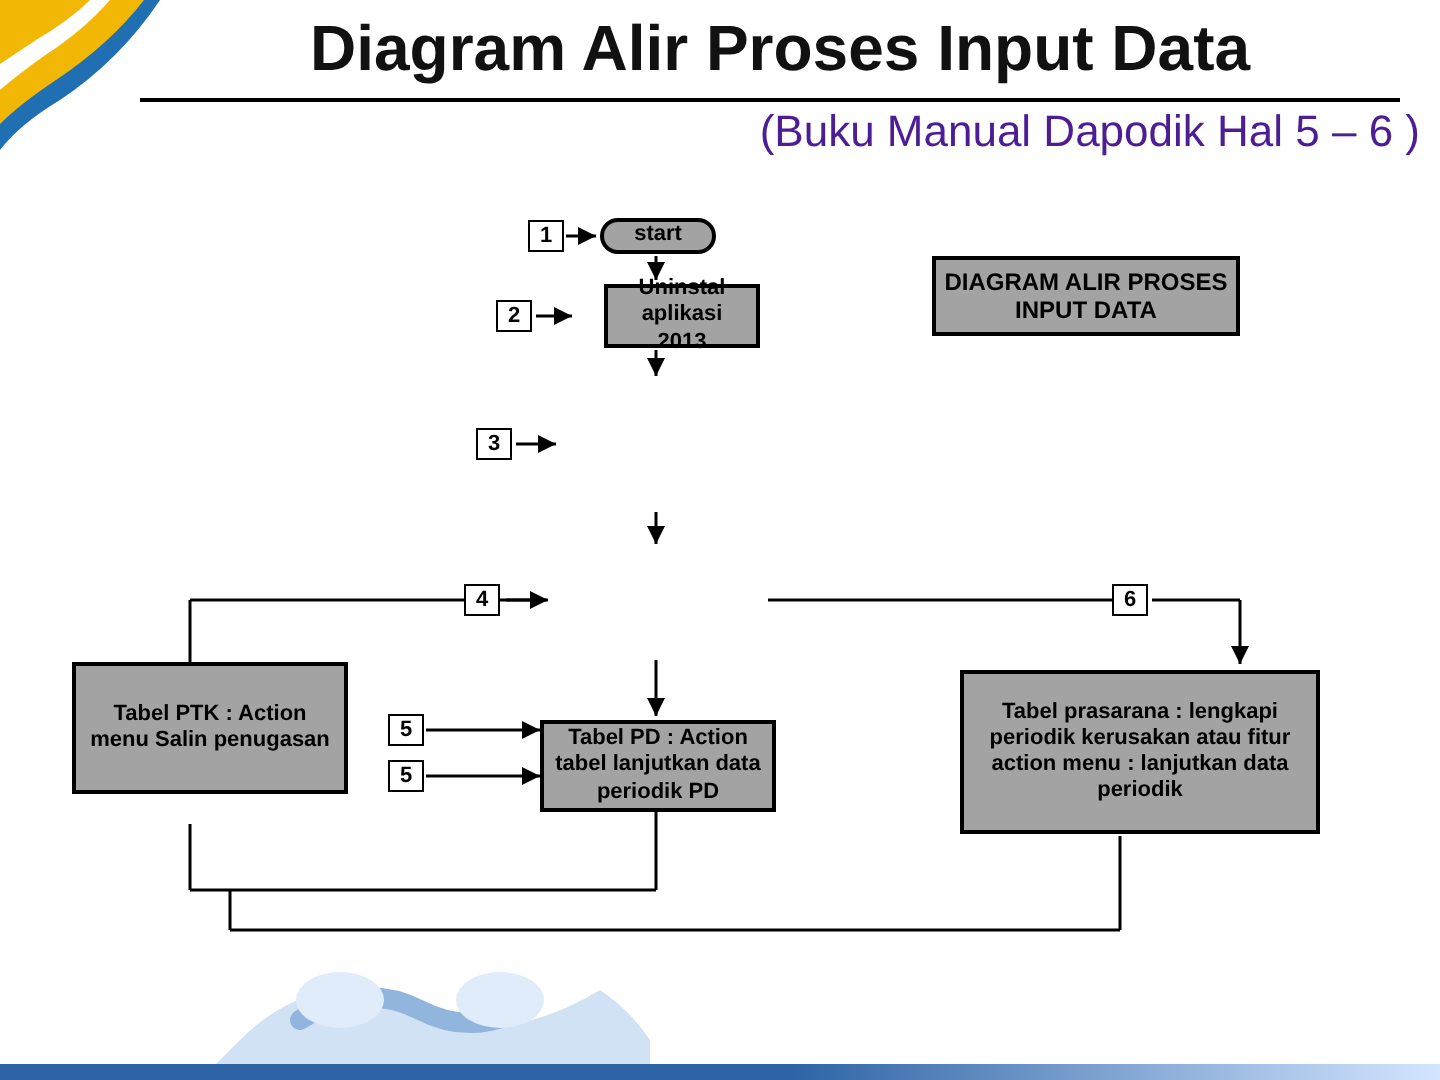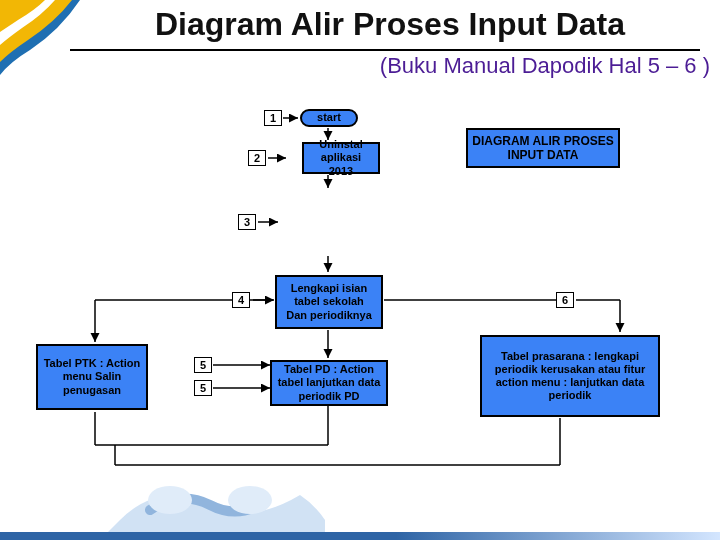--- a/index.html
+++ b/index.html
@@ -3,21 +3,21 @@
 <meta charset="utf-8">
 <style>
   * { margin: 0; padding: 0; box-sizing: border-box; }
   html, body { width: 720px; height: 540px; font-family: "Segoe UI", Arial, sans-serif; background: #fff; overflow: hidden; }
   .stage { position: relative; width: 720px; height: 540px; }
   .corner { position: absolute; top: 0; left: 0; width: 80px; height: 62px; overflow: visible; }
   .corner svg { display: block; }
   .title { position: absolute; top: 6px; left: 70px; width: 640px; font-size: 32px; font-weight: 700; color: #111; text-align: center; }
   .title-underline { position: absolute; top: 49px; left: 70px; width: 630px; height: 2px; background: #000; }
   .subtitle { position: absolute; top: 53px; left: 70px; width: 640px; text-align: right; font-size: 22px; color: #4c1d95; }
-  .box { position: absolute; border: 2px solid #000; background: #3b82f6; font-size: 11px; font-weight: 700; text-align: center; display: flex; align-items: center; justify-content: center; padding: 4px 4px; line-height: 1.2; }
+  .box { position: absolute; border: 2px solid #000; background: #a3a3a3; font-size: 11px; font-weight: 700; text-align: center; display: flex; align-items: center; justify-content: center; padding: 4px 4px; line-height: 1.2; }
   .term { border-radius: 10px; }
   .num { position: absolute; border: 1px solid #000; background: #fff; font-size: 11px; font-weight: 600; width: 18px; height: 16px; display: flex; align-items: center; justify-content: center; }
   .handshake { position: absolute; left: 100px; bottom: 0; width: 230px; height: 90px; opacity: .85; }
   .foot-stripe { position: absolute; left: 0; bottom: 0; width: 720px; height: 8px; background: linear-gradient(to right,#2e64a5,#2e64a5 55%,#d4e6ff); }
 </style>
 </head>
 <body>
 
 <div class="stage">
 
@@ -83,26 +83,24 @@
   <div class="num" style="left:232px; top:292px;">4</div>
   <div class="num" style="left:194px; top:357px;">5</div>
   <div class="num" style="left:194px; top:380px;">5</div>
   <div class="num" style="left:556px; top:292px;">6</div>
 
   <div class="box term" style="left:300px; top:109px; width:58px; height:18px;">start</div>
 
   <div class="box" style="left:290px; top:142px; width:78px; height:32px;margin-left:12px;">Uninstal aplikasi 2013</div>
 
 
-  <div class="box" style="left:275px; top:275px; width:108px; height:54px; white-space:pre-line;">Lengkapi isian tabel sekolah
-Dan periodiknya</div>
 
   <div class="box" style="left:270px; top:360px; width:118px; height:46px;">Tabel PD : Action tabel lanjutkan data periodik PD</div>
 
-  <div class="box" style="left:36px; top:344px; width:112px; height:66px;">Tabel PTK : Action menu Salin penugasan</div>
+  <div class="box" style="left:36px; top:331px; width:138px; height:66px;">Tabel PTK : Action menu Salin penugasan</div>
 
   <div class="box" style="left:480px; top:335px; width:180px; height:82px;">Tabel prasarana : lengkapi periodik kerusakan atau fitur action menu : lanjutkan data periodik</div>
 
   <div class="box" style="left:466px; top:128px; width:154px; height:40px; font-size:12px;">DIAGRAM ALIR PROSES INPUT DATA</div>
 
   <div class="handshake">
     <svg viewBox="0 0 230 90" width="230" height="90">
       <path d="M20,70 Q60,30 110,55 Q150,75 200,45 Q215,55 225,70 L225,90 L0,90 Z" fill="#c9ddf3"></path>
       <path d="M50,60 Q80,40 110,55 Q135,68 160,55" fill="none" stroke="#7ea9d8" stroke-width="10" stroke-linecap="round"></path>
       <ellipse cx="70" cy="50" rx="22" ry="14" fill="#dbe9f8"></ellipse>

